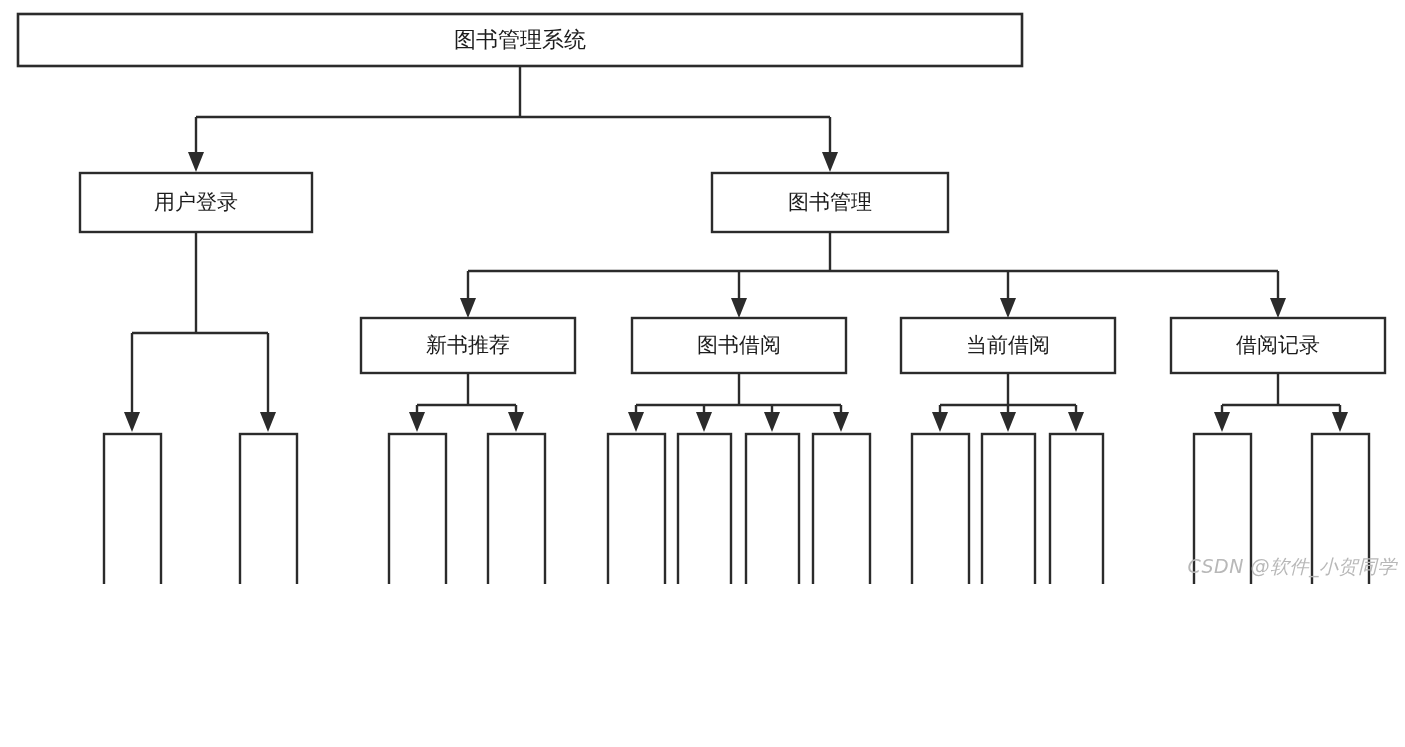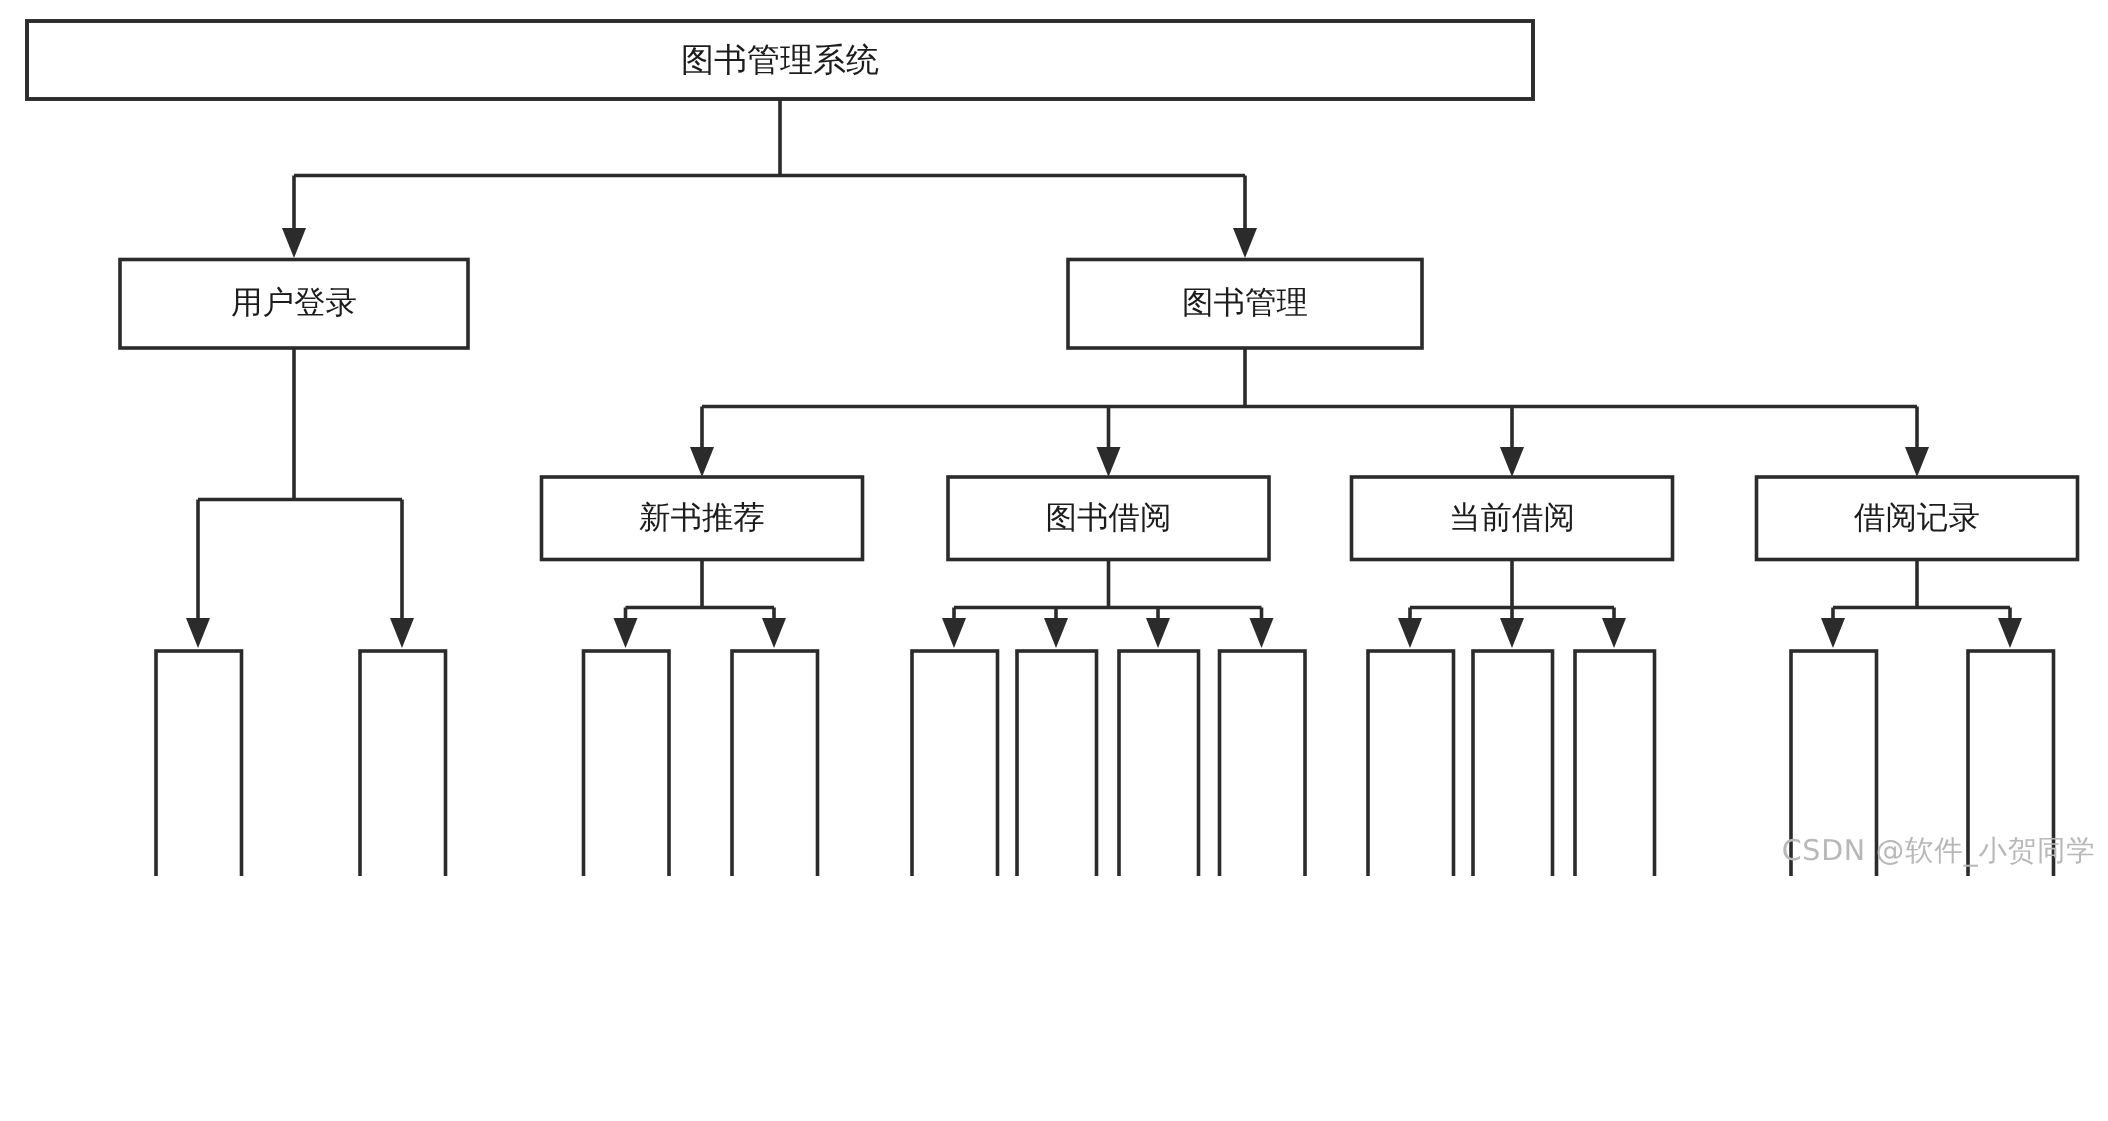--- a/index.html
+++ b/index.html
@@ -72,20 +72,21 @@
   }
   .watermark {
     position: absolute;
     right: 8px;
     bottom: 4px;
     font-family: "DejaVu Sans", "Liberation Sans", sans-serif;
     font-size: 19px;
     color: #b8b8b8;
     letter-spacing: 0.5px;
     user-select: none;
+    font-style: italic;
   }
 </style>
 </head>
 <body>
 
 <div id="diagram-root">
 
   <svg class="diagram-canvas" viewBox="0 0 1405 747" xmlns="http://www.w3.org/2000/svg">
 
     <defs>

